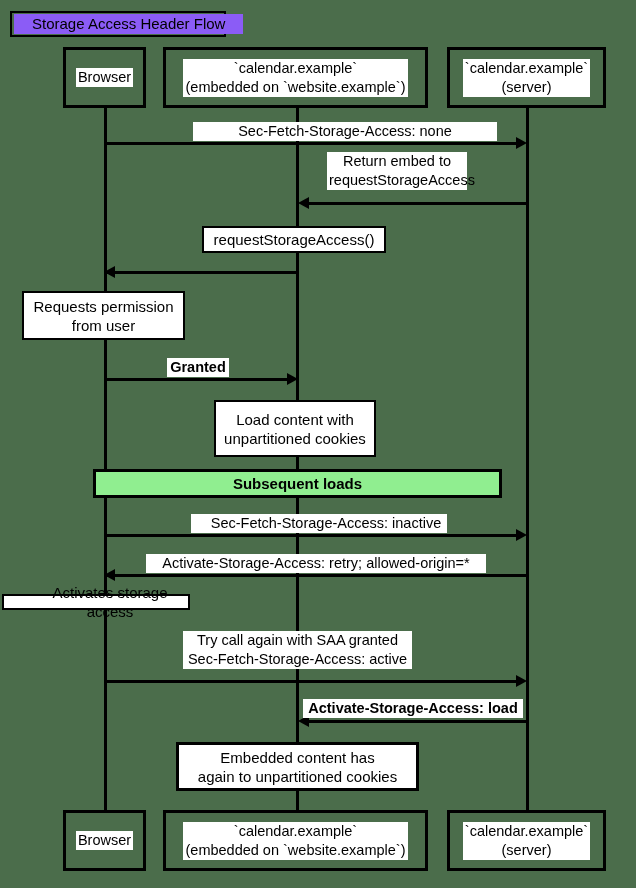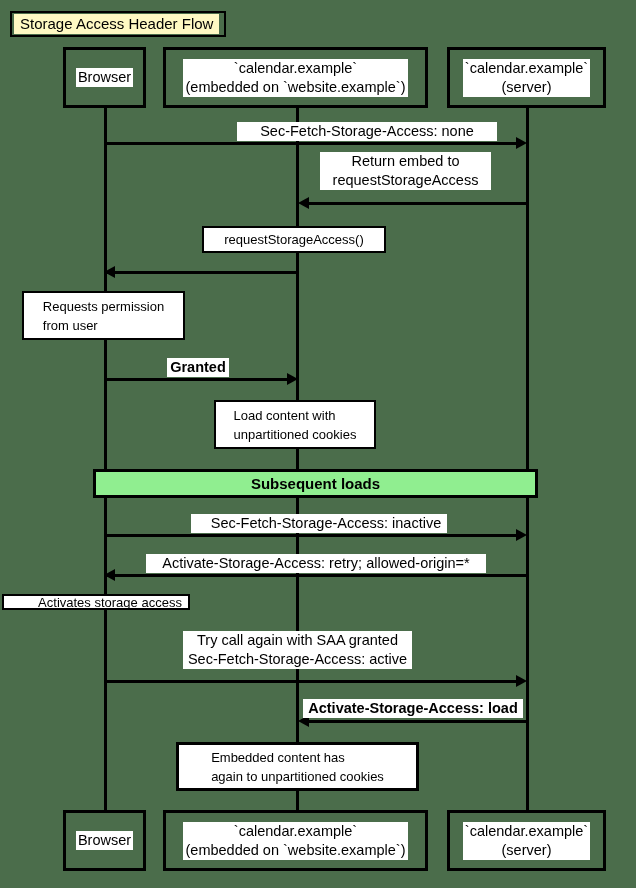--- a/index.html
+++ b/index.html
@@ -27,22 +27,22 @@
     background: #4b6d4b;
     box-sizing: border-box;
   }
   .title-text {
     position: absolute;
     left: 14px;
     top: 14px;
     font-size: 15px;
     line-height: 20px;
     color: #000;
-    background: #fef9c3;
-    padding: 0 6px;
+    background: #8b5cf6;
+    padding: 0 18px;
     white-space: nowrap;
   }
 
   
   .participant {
     position: absolute;
     border: 3px solid #000;
     background: #4b6d4b;
     box-sizing: border-box;
     display: flex;
@@ -98,23 +98,23 @@
   
   .note {
     position: absolute;
     border: 2px solid #000;
     background: #fff;
     color: #000;
     box-sizing: border-box;
     display: flex;
     align-items: center;
     justify-content: center;
-    font-size: 13px;
+    font-size: 15px;
     line-height: 19px;
-    text-align: left;
+    text-align: center;
     white-space: pre-line;
   }
   .note.thick { border-width: 3px; }
 
   
   .section-bar {
     position: absolute;
     border: 3px solid #000;
     box-sizing: border-box;
     display: flex;
@@ -146,42 +146,42 @@
 (embedded on `website.example`)</span>
   </div>
 
   <div class="participant" style="left:447px; top:47px; width:159px; height:61px;">
     <span class="plabel">`calendar.example`
 (server)</span>
   </div>
 
   <div class="msg-line" style="left:105px; top:142px; width:411px;"></div>
   <div class="arrow-head right" style="left:516px; top:137px;"></div>
-  <div class="msg-label" style="left:193px; top:122px; width:260px;margin-left:44px;">Sec-Fetch-Storage-Access: none</div>
+  <div class="msg-label" style="left:193px; top:122px; width:304px;">Sec-Fetch-Storage-Access: none</div>
 
   <div class="msg-line" style="left:309px; top:202px; width:218px;"></div>
   <div class="arrow-head left" style="left:298px; top:197px;"></div>
-  <div class="msg-label" style="left:320px; top:152px; width:171px;">Return embed to
+  <div class="msg-label" style="left:327px; top:152px; width:140px;">Return embed to
 requestStorageAccess</div>
 
   <div class="msg-line" style="left:105px; top:271px; width:193px;"></div>
   <div class="arrow-head left" style="left:104px; top:266px;"></div>
   <div class="note" style="left:202px; top:226px; width:184px; height:27px;">requestStorageAccess()</div>
 
   <div class="note" style="left:22px; top:291px; width:163px; height:49px;">Requests permission
 from user</div>
 
   <div class="msg-line" style="left:105px; top:378px; width:182px;"></div>
   <div class="arrow-head right" style="left:287px; top:373px;"></div>
   <div class="msg-label" style="left:167px; top:358px; width:62px;font-weight:bold;">Granted</div>
 
-  <div class="note" style="left:214px; top:400px; width:162px; height:49px;">Load content with
+  <div class="note" style="left:214px; top:400px; width:162px; height:57px;">Load content with
 unpartitioned cookies</div>
 
-  <div class="section-bar" style="left:93px; top:469px; width:445px; height:29px; background:#90ee90;">
+  <div class="section-bar" style="left:93px; top:469px; width:409px; height:29px; background:#90ee90;">
     <span>Subsequent loads</span>
   </div>
 
   <div class="msg-line" style="left:105px; top:534px; width:411px;"></div>
   <div class="arrow-head right" style="left:516px; top:529px;"></div>
   <div class="msg-label" style="left:191px; top:514px; width:256px;padding-left:16px;">Sec-Fetch-Storage-Access: inactive</div>
 
   <div class="msg-line" style="left:105px; top:574px; width:422px;"></div>
   <div class="arrow-head left" style="left:104px; top:569px;"></div>
   <div class="msg-label" style="left:146px; top:554px; width:340px;">Activate-Storage-Access: retry; allowed-origin=*</div>

